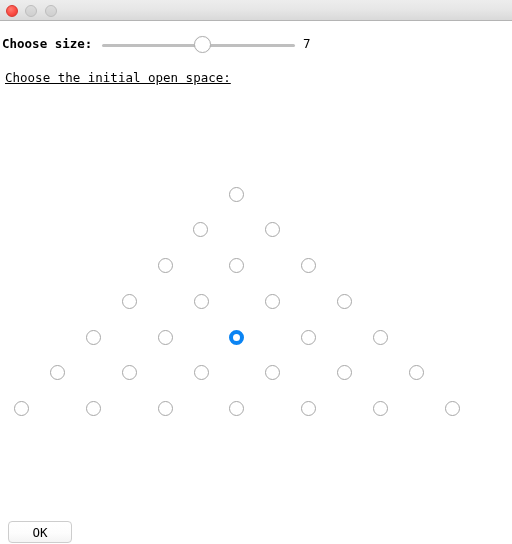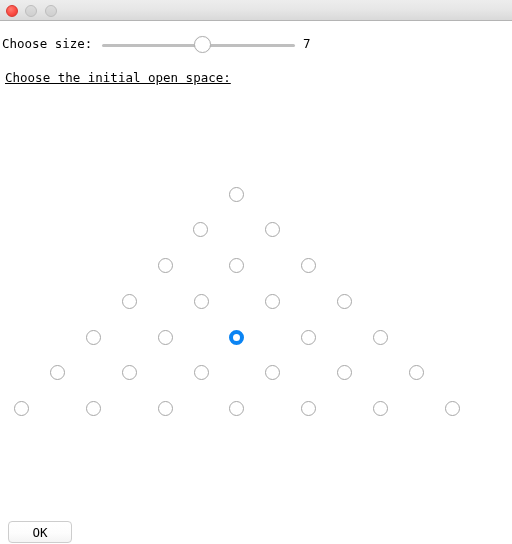--- a/index.html
+++ b/index.html
@@ -66,20 +66,21 @@
   .label {
     font-family: "DejaVu Sans Mono", "Liberation Mono", monospace;
     font-size: 12.5px;
     color: #000000;
     white-space: pre;
   }
   .label-size {
     position: absolute;
     left: 2px;
     top: 4px;
+    font-weight: bold;
   }
   .label-open {
     position: absolute;
     left: 5px;
     top: 49px;
     text-decoration: underline;
   }
 
   
   .slider {

